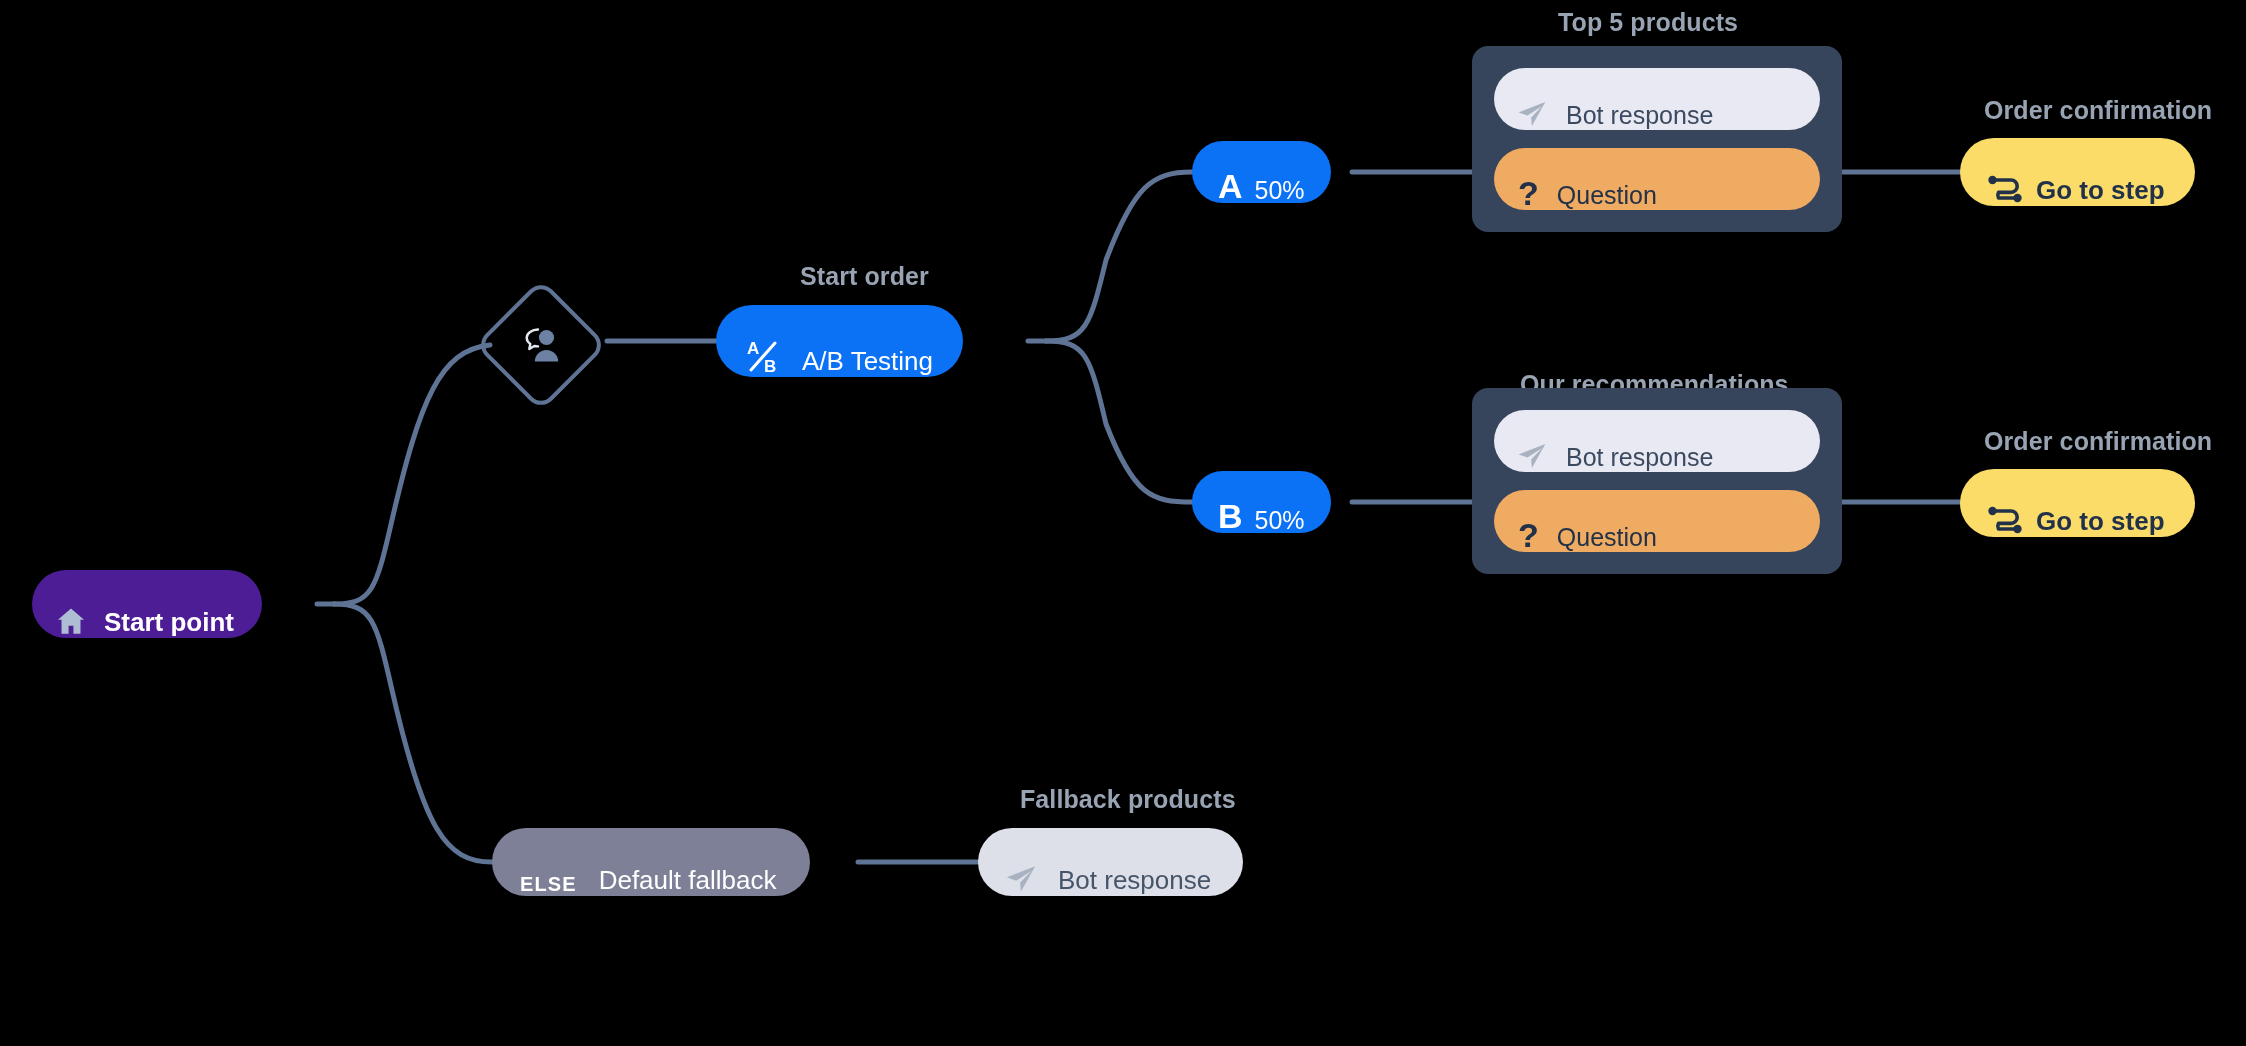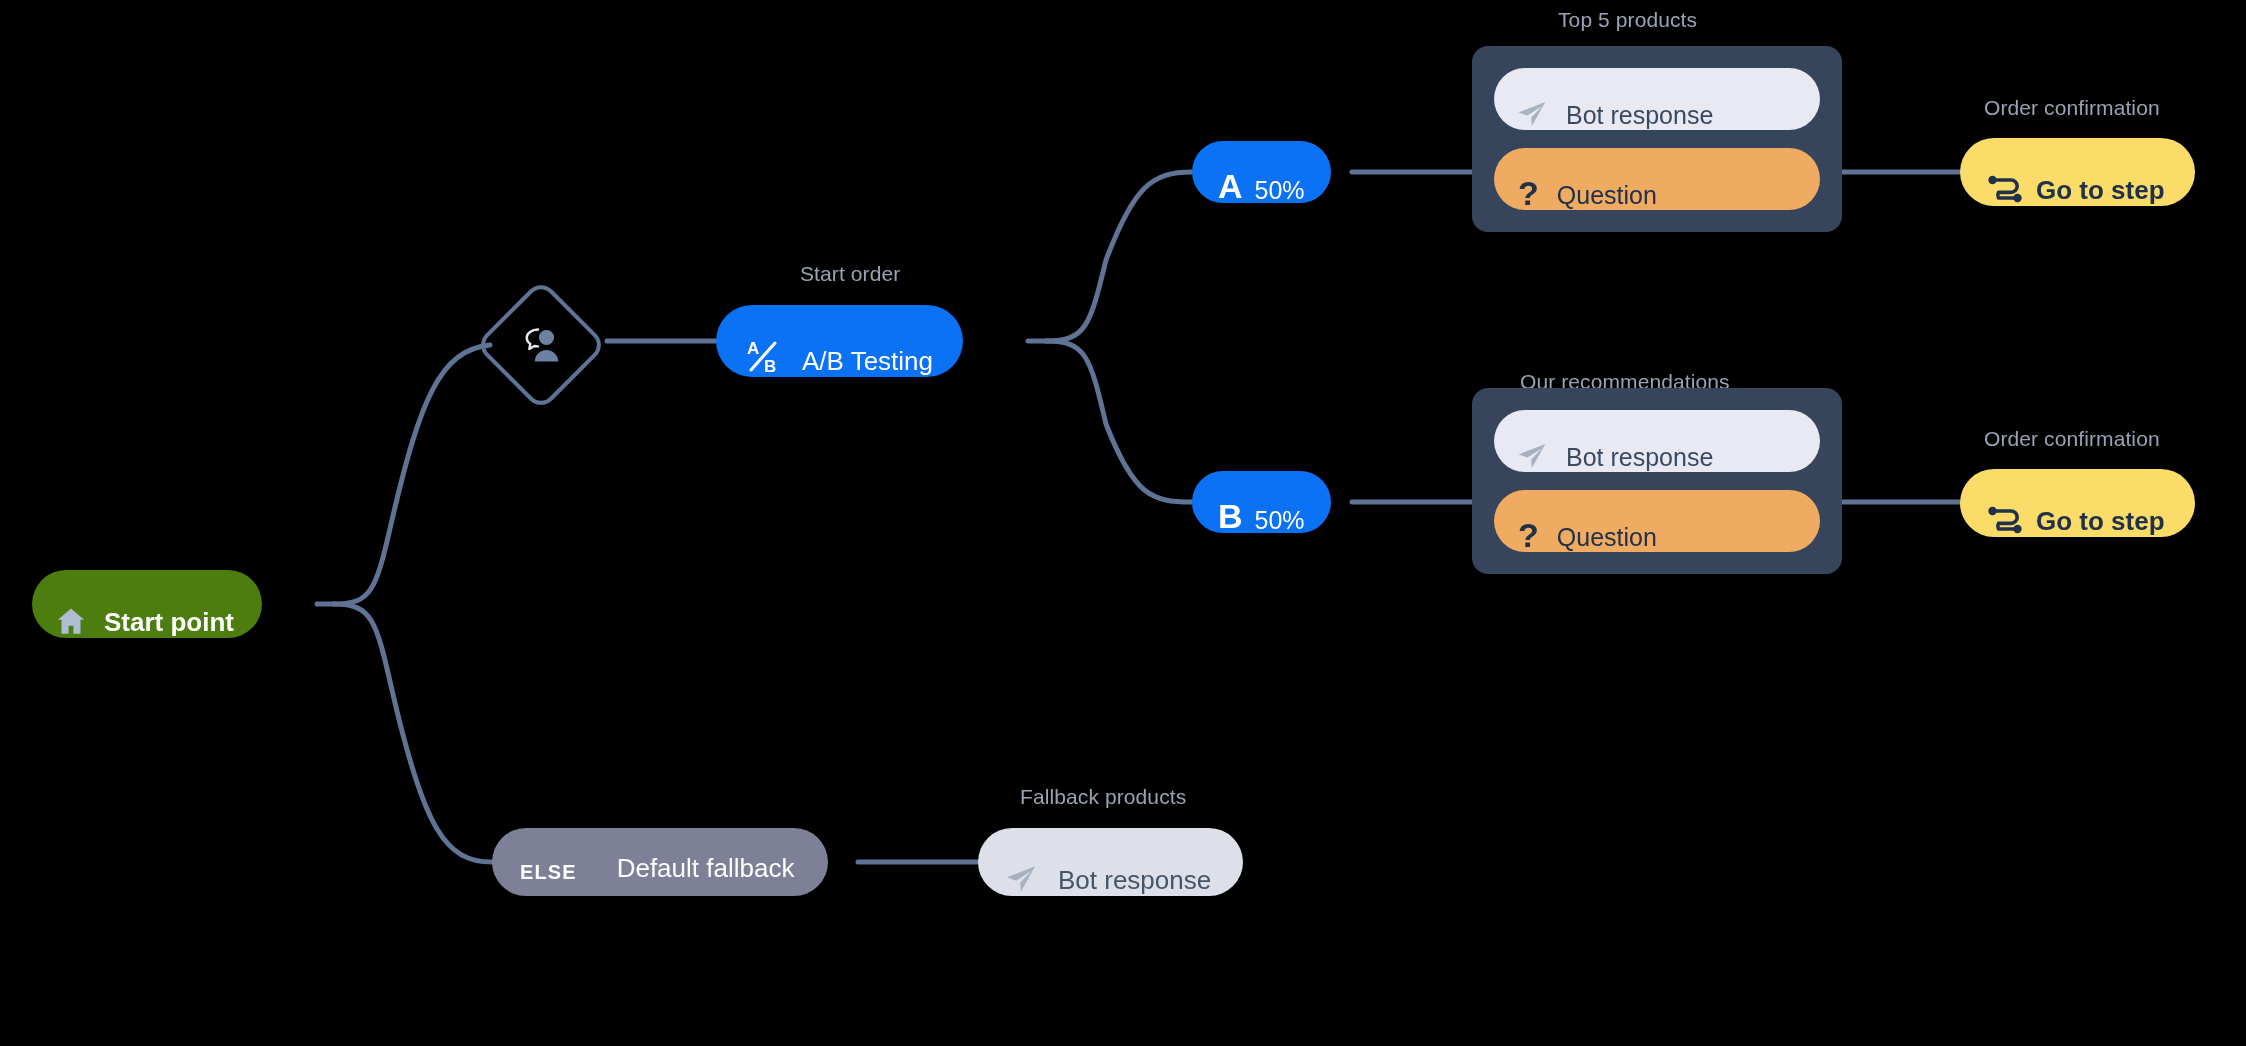--- a/index.html
+++ b/index.html
@@ -33,29 +33,29 @@
     position: absolute;
     box-sizing: border-box;
     display: flex;
     align-items: flex-end;
   }
 
   
   .grp-label {
     position: absolute;
     color: #98a3b3;
-    font-size: 21px;
-    font-weight: 400;
+    font-size: 25px;
+    font-weight: 700;
     white-space: nowrap;
     letter-spacing: .1px;
   }
 
   
   .pill-start {
-    background: #4d7c0f;
+    background: #4c1d95;
     border-radius: 48px;
     height: 68px;
     padding: 0 28px 0 22px;
     gap: 16px;
     color: #ffffff;
     font-size: 26px;
     font-weight: 700;
   }
 
   
@@ -163,22 +163,22 @@
     color: #22314a;
     font-size: 26px;
     font-weight: 700;
   }
 
   
   .pill-else {
     background: #7d8096;
     border-radius: 44px;
     height: 68px;
-    padding: 0 34px 12px 28px;
-    gap: 40px;
+    padding: 0 34px 0 28px;
+    gap: 22px;
     color: #ffffff;
     font-size: 26px;
     font-weight: 400;
   }
   .else-tag {
     font-size: 20px;
     font-weight: 700;
     letter-spacing: 1.1px;
   }
 

